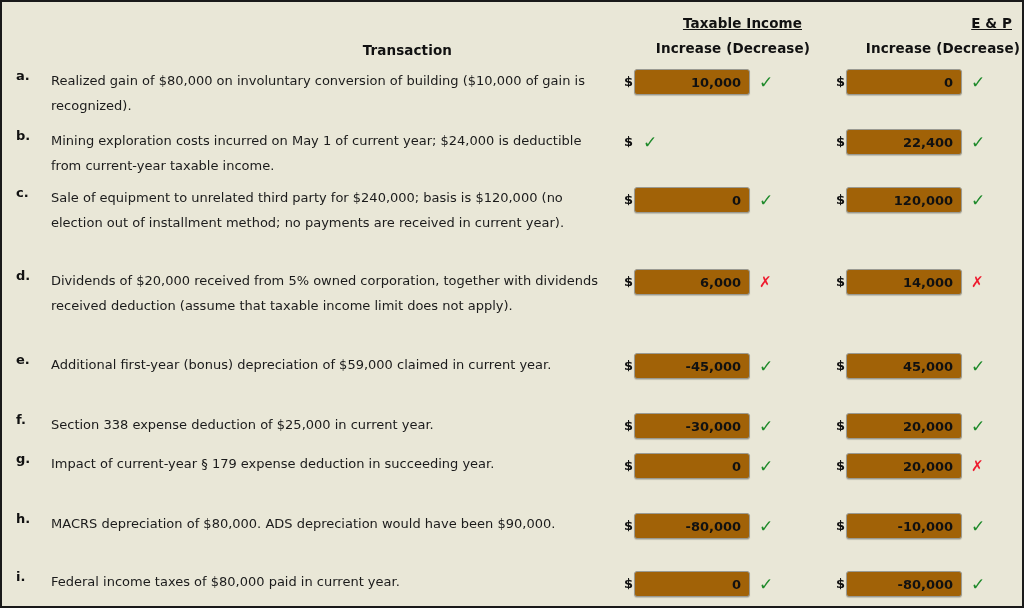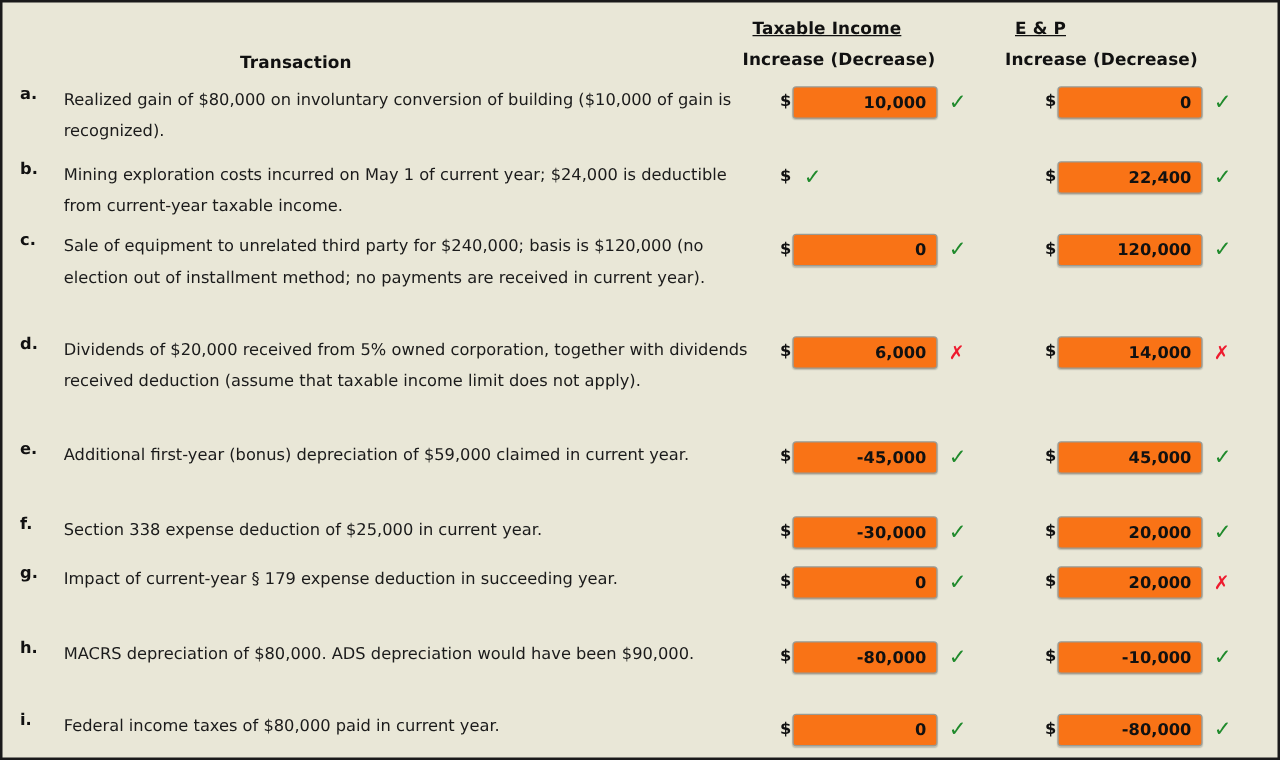--- a/index.html
+++ b/index.html
@@ -17,21 +17,21 @@
     height: 608px;
     box-sizing: border-box;
     background: #e9e7d7;
     border: 2px solid #1a1a1a;
     overflow: hidden;
   }
 
   
   .col-head {
     position: absolute;
-    text-align: left;
+    text-align: right;
     font-weight: bold;
     color: #111111;
     font-size: 13.5px;
     letter-spacing: 0.1px;
     white-space: nowrap;
   }
   .head-transaction { left: 190px; top: 40px; width: 260px; }
   .head-ti-title    { left: 600px; top: 13px;  width: 200px; text-decoration: underline; }
   .head-ti-sub      { left: 592px; top: 38px;  width: 216px; }
   .head-ep-title    { left: 810px; top: 13px;  width: 200px; text-decoration: underline; }
@@ -72,21 +72,21 @@
     color: #111111;
     margin-right: 1px;
     line-height: 1;
     align-self: center;
     padding-bottom: 1px;
   }
   .box {
     width: 116px;
     height: 26px;
     box-sizing: border-box;
-    background: #f97316;
+    background: #a16207;
     border: 1px solid #9a9a92;
     border-radius: 3px;
     box-shadow: 0 1px 1px rgba(0,0,0,0.18);
     display: flex;
     align-items: center;
     justify-content: flex-end;
     padding-right: 8px;
     font-size: 13px;
     font-weight: bold;
     color: #111111;

